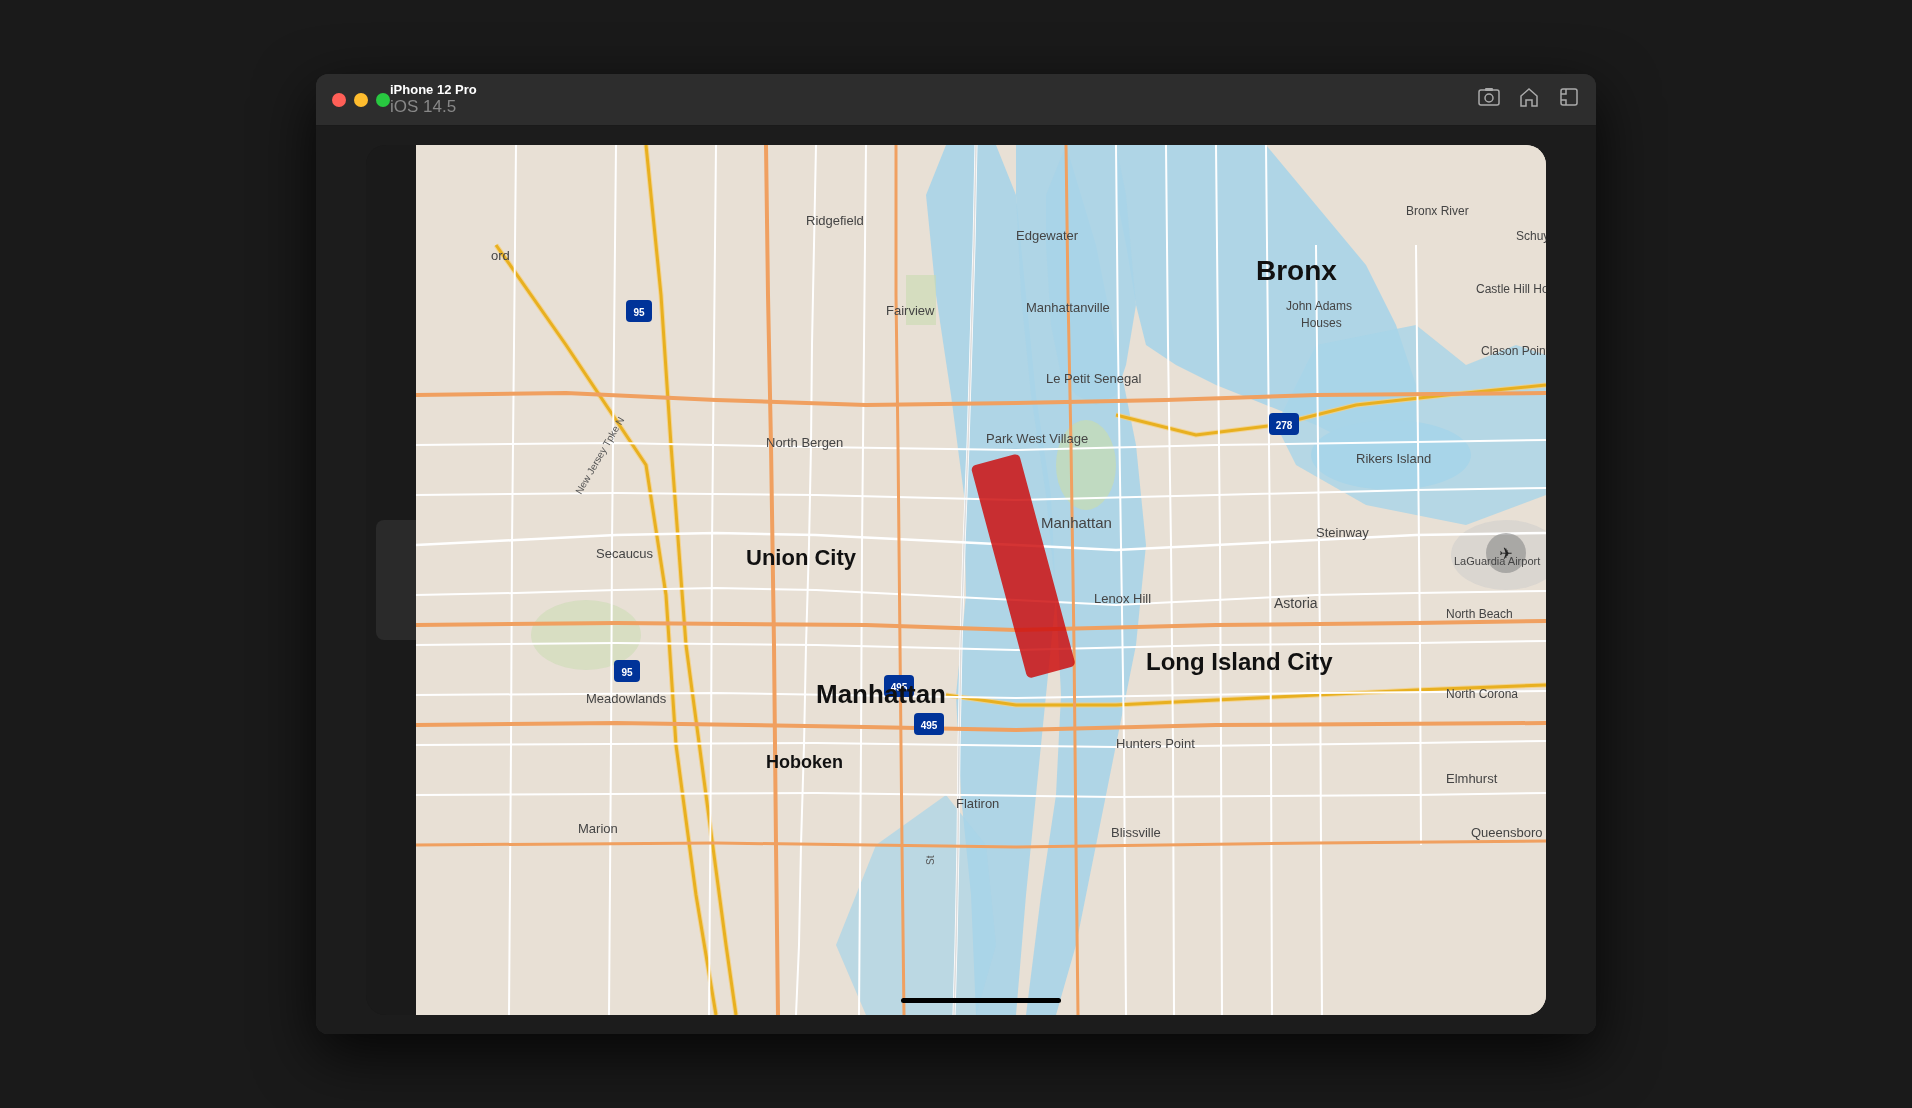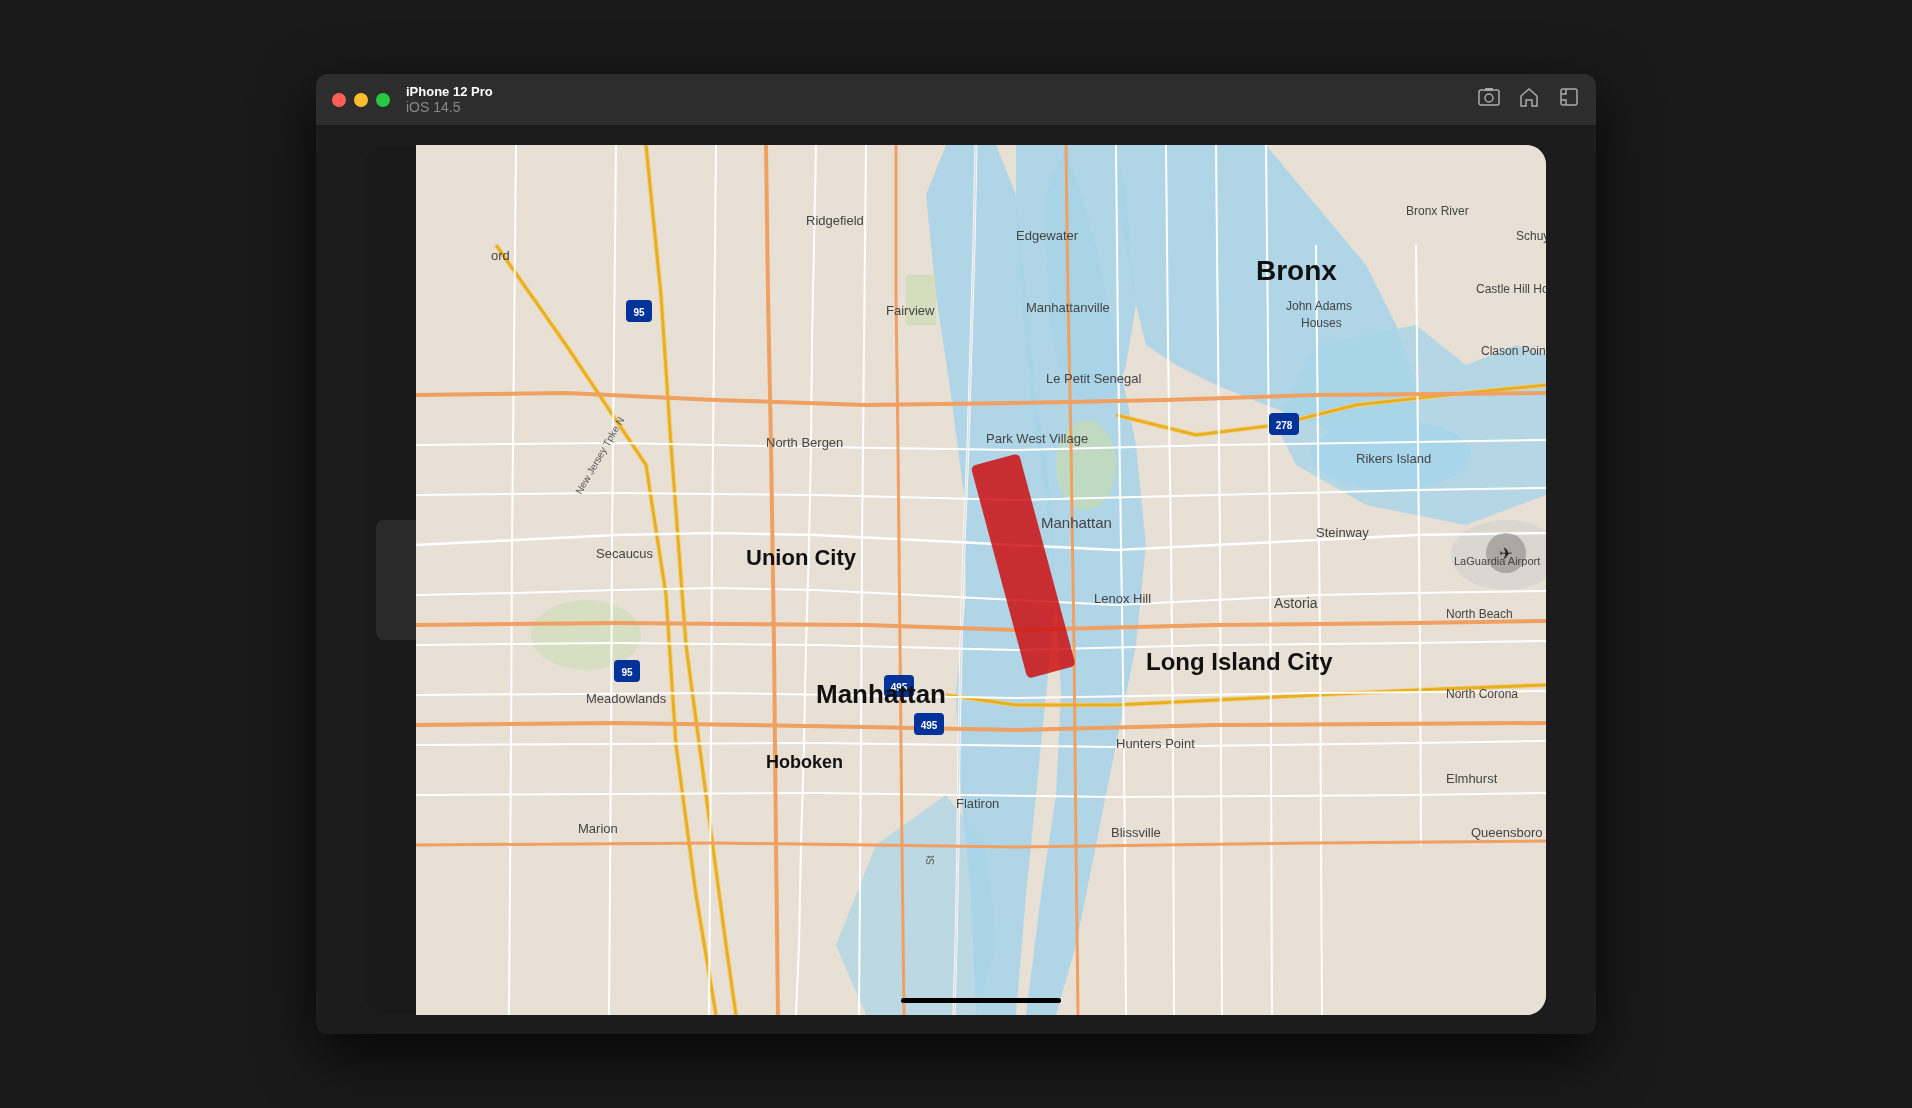--- a/index.html
+++ b/index.html
@@ -43,30 +43,29 @@
     .traffic-light {
       width: 14px;
       height: 14px;
       border-radius: 50%;
     }
     .tl-red { background: #ff5f57; }
     .tl-yellow { background: #febc2e; }
     .tl-green { background: #28c840; }
 
     .window-title {
-      margin-left: 16px;
     }
     .window-title-main {
       color: #ffffff;
       font-size: 13px;
       font-weight: 600;
     }
     .window-title-sub {
       color: #888;
-      font-size: 14px;
+      font-size: 17px;
     }
 
     .title-bar-actions {
       margin-left: auto;
       display: flex;
       gap: 18px;
       align-items: center;
     }
 
     .tb-icon {

